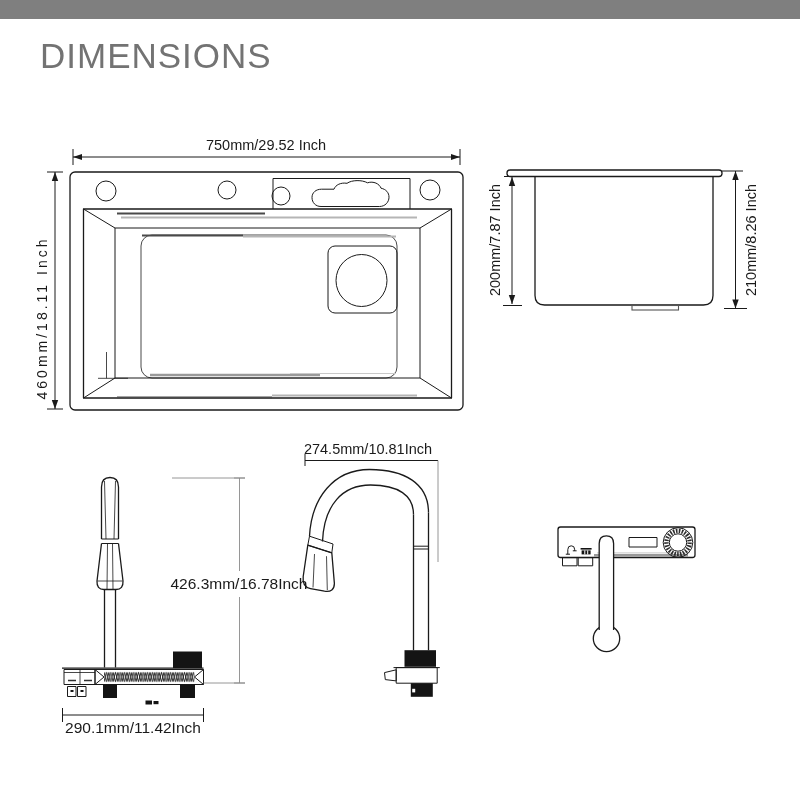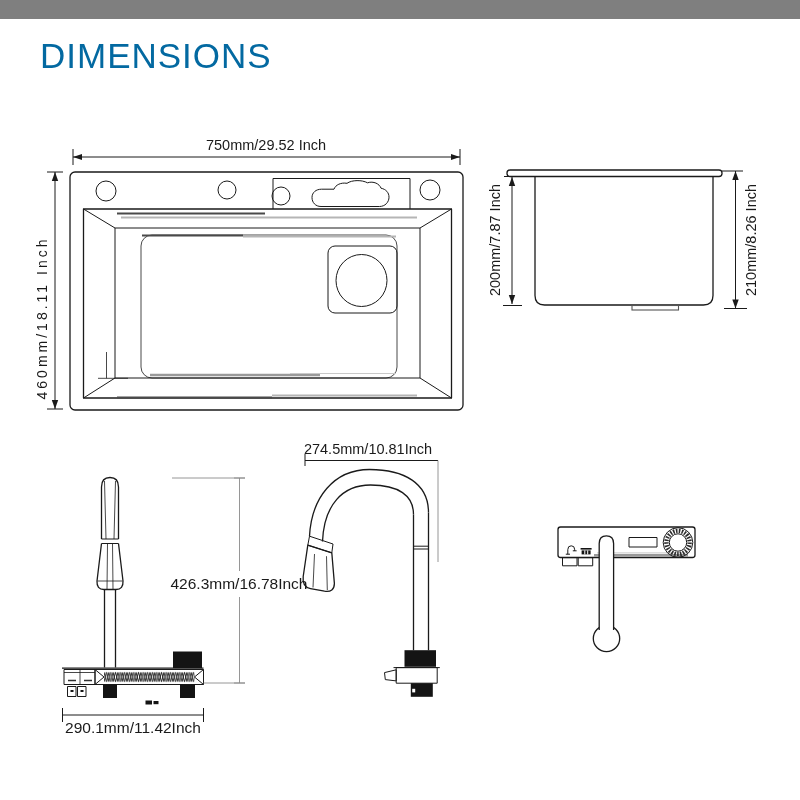--- a/index.html
+++ b/index.html
@@ -3,21 +3,21 @@
 <meta charset="utf-8">
 <style>
   html,body{margin:0;padding:0;}
   body{
     width:800px;height:800px;position:relative;overflow:hidden;background:#ffffff;
     font-family:"Liberation Sans","DejaVu Sans",sans-serif;
   }
   .topbar{position:absolute;left:0;top:0;width:800px;height:19px;background:#7f7f7f;}
   .title{
     position:absolute;left:40px;top:38px;margin:0;
-    font-size:35px;font-weight:500;letter-spacing:1px;color:#0369a1;line-height:1;
+    font-size:35px;font-weight:500;letter-spacing:1px;color:#737373;line-height:1;
   }
   svg.art{position:absolute;left:0;top:0;}
   
   .o  {stroke:#1a1a1a;stroke-width:1.3;fill:none;stroke-linejoin:round;stroke-linecap:butt;}
   .t  {stroke:#1a1a1a;stroke-width:1;fill:none;stroke-linejoin:round;}
   .th {stroke:#1a1a1a;stroke-width:.8;fill:none;}
   .g  {stroke:#8a8a8a;stroke-width:.9;fill:none;}
   .ar {fill:#1a1a1a;stroke:none;}
   .blk{fill:#141414;stroke:none;}
   .h1l{stroke:#4a4a4a;stroke-width:2;fill:none;}

